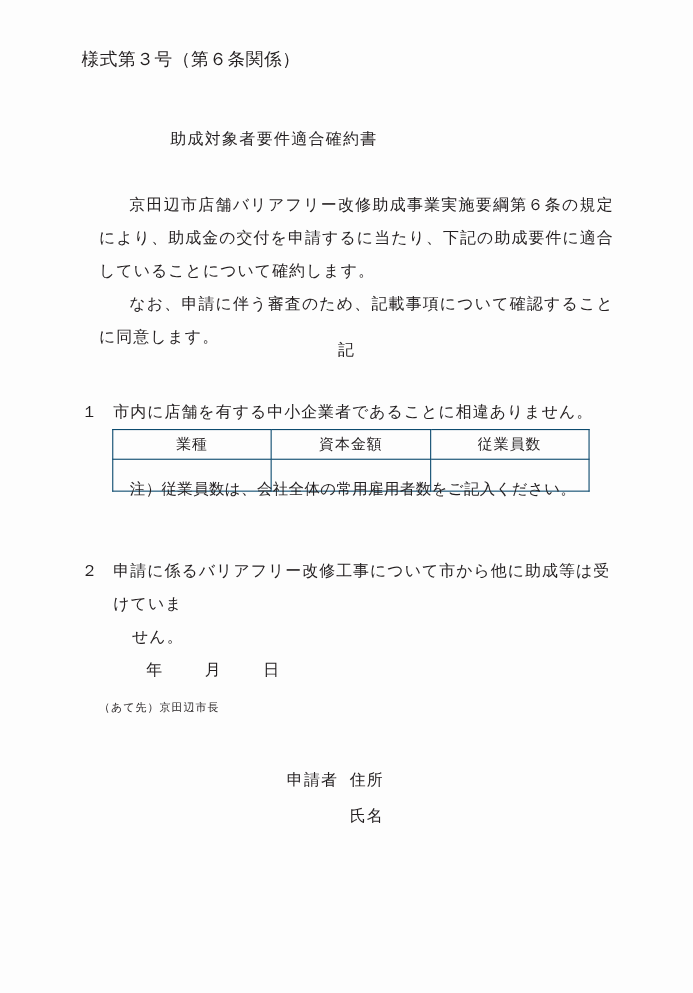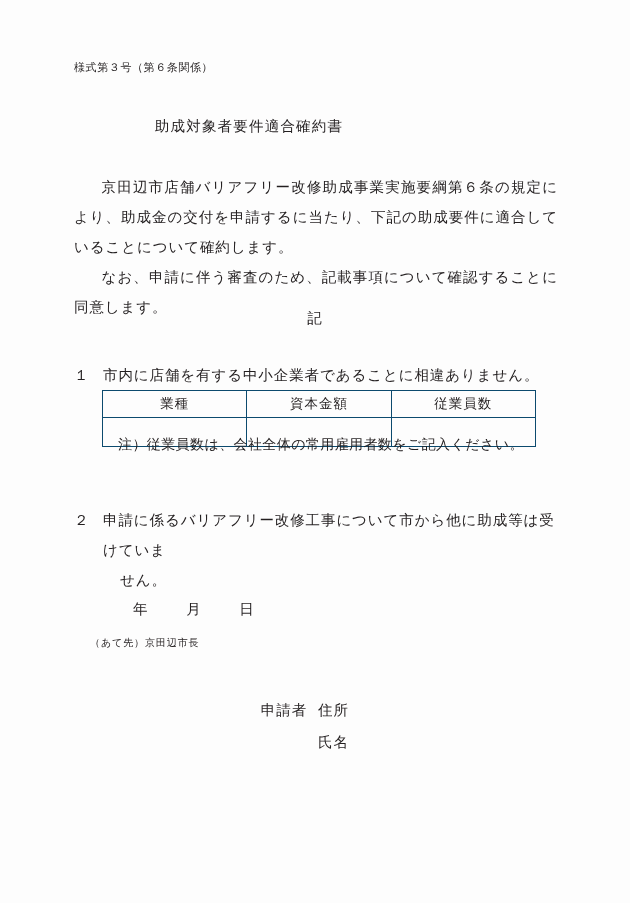--- a/index.html
+++ b/index.html
@@ -20,24 +20,23 @@
     overflow: hidden;
     box-sizing: border-box;
   }
 
   
   .abs { position: absolute; }
 
   .form-no {
     left: 74px;
     top: 44px;
-    font-size: 11px;
+    font-size: 16px;
     letter-spacing: 0.6px;
     white-space: nowrap;
-    margin-top: 16px;
   }
 
   .doc-title {
     left: 0;
     top: 117px;
     width: 498px;
     text-align: center;
     font-size: 14.5px;
     letter-spacing: 1.2px;
   }
@@ -48,21 +47,21 @@
     width: 484px;
     font-size: 14.5px;
     line-height: 30px;
     letter-spacing: 0.9px;
   }
   .body-block p {
     margin: 0;
     text-align: justify;
     text-justify: inter-character;
   }
-  .body-block p.indent { text-indent: 1.9em; }
+  .body-block p.indent { text-indent: 1.9em; margin-left: 16px; }
 
   .ki-mark {
     left: 0;
     top: 309px;
     width: 630px;
     text-align: center;
     font-size: 14.5px;
     letter-spacing: 1px;
   }
 

